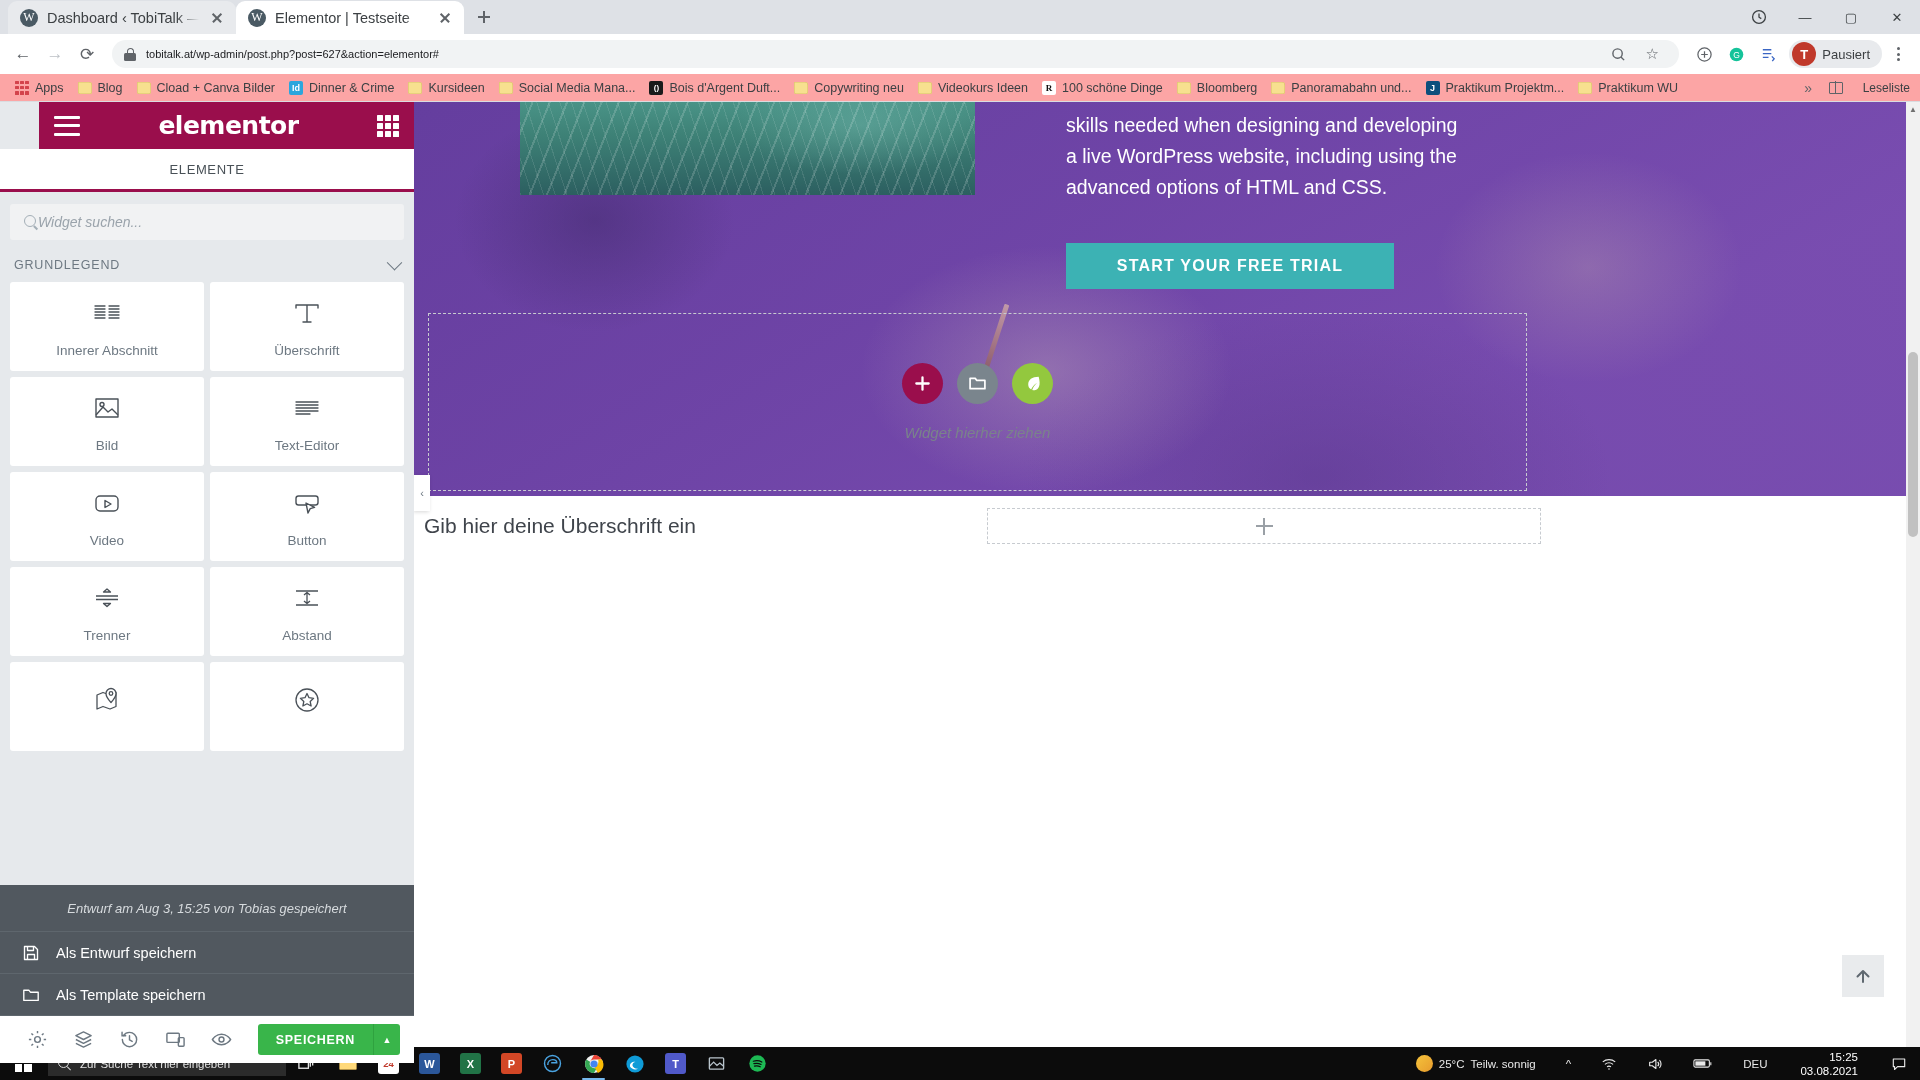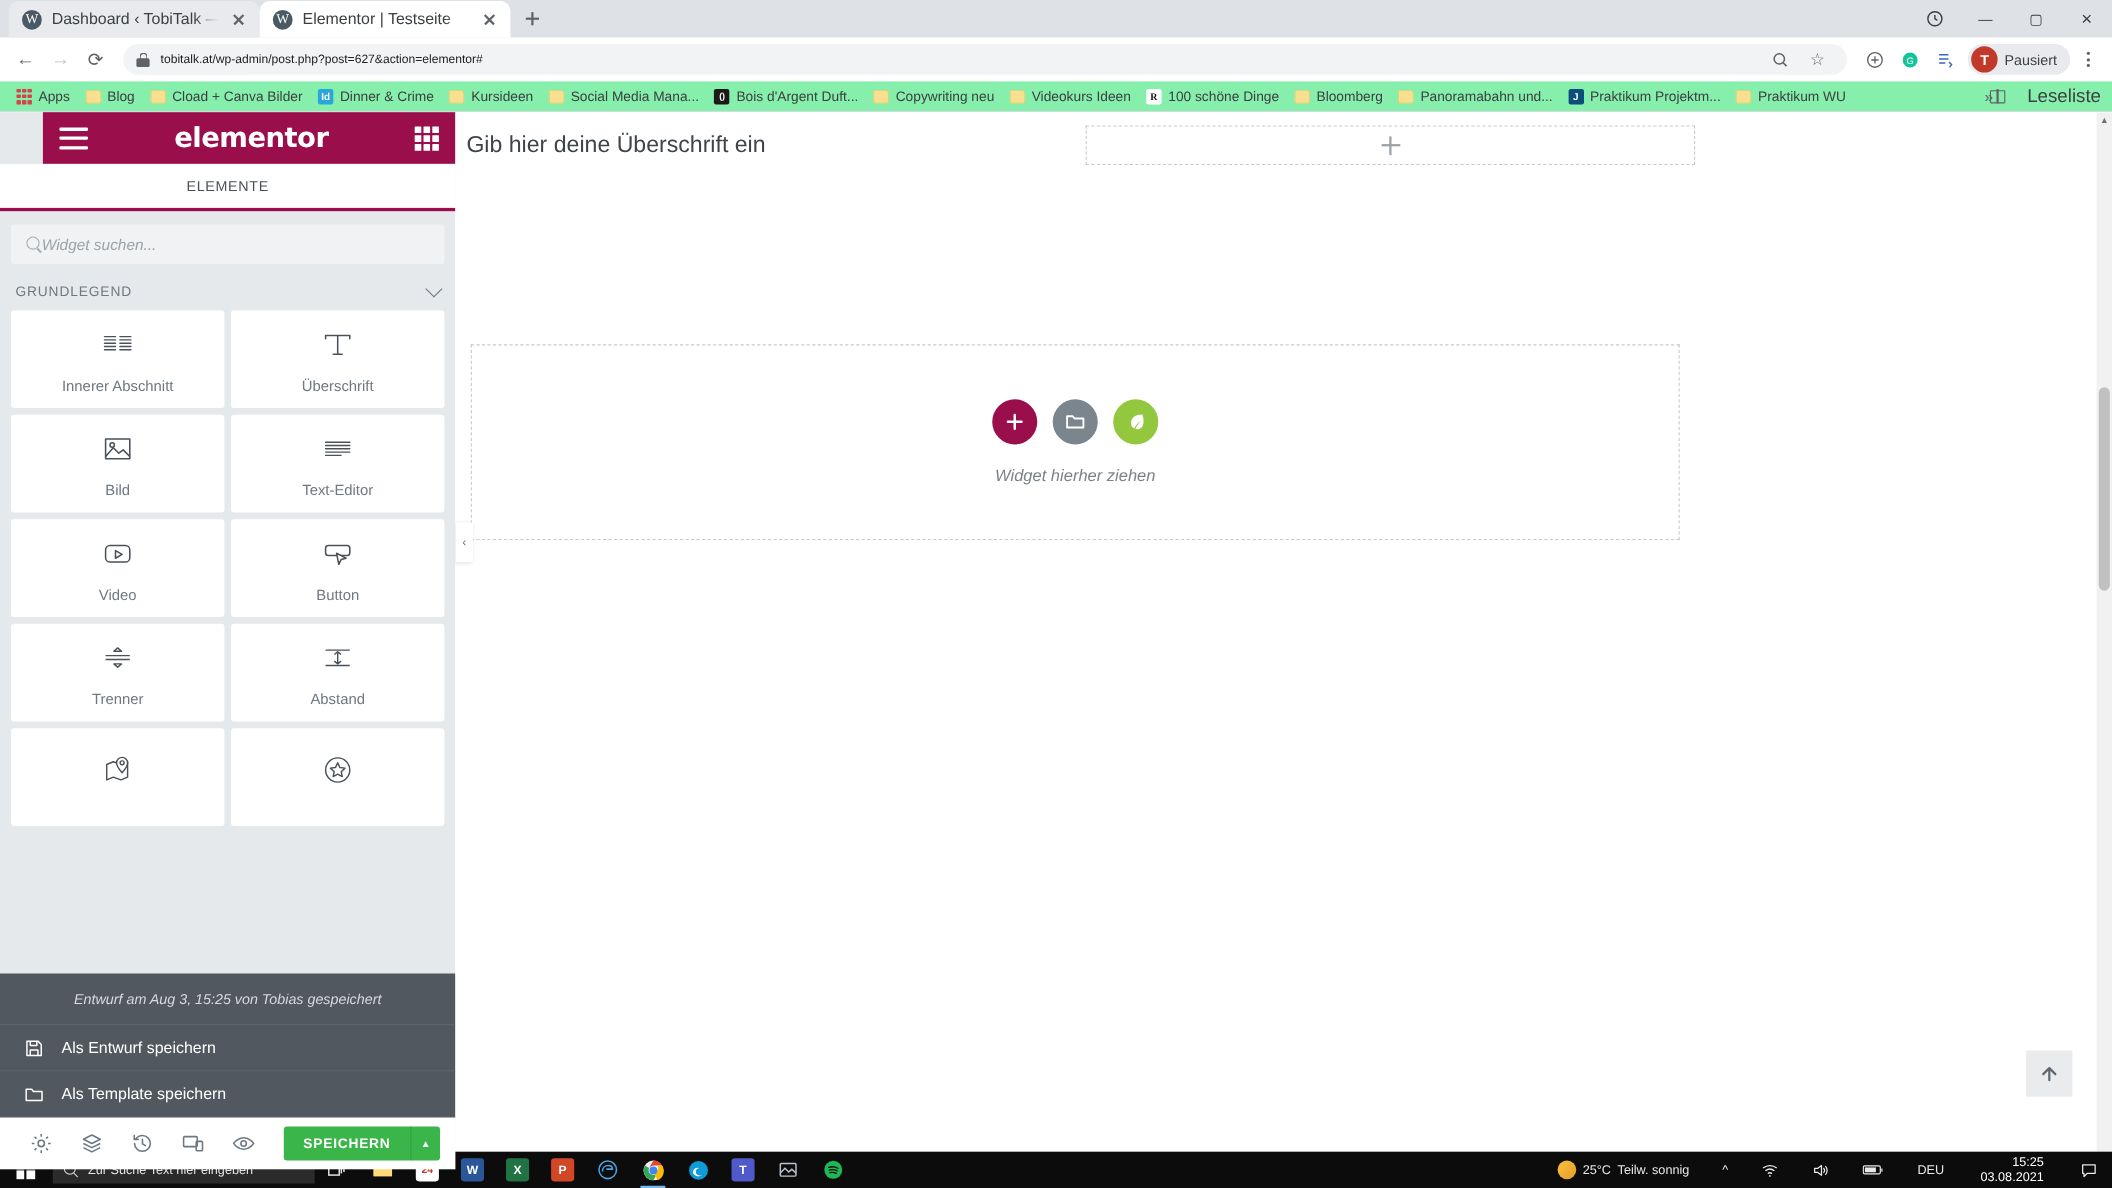--- a/index.html
+++ b/index.html
@@ -80,32 +80,32 @@
   .avatar-circ {
     width: 24px; height: 24px; border-radius: 50%; background: #c0392b; color: #fff;
     display: flex; align-items: center; justify-content: center; font-size: 13px; font-weight: bold;
   }
   .pill-txt { font-size: 13px; color: #3c4043; }
   .kebab { width: 28px; height: 28px; display: flex; flex-direction: column; align-items: center; justify-content: center; gap: 2.5px; }
   .kebab i { width: 3px; height: 3px; background: #5f6368; border-radius: 50%; display: block; }
 
   
   .bookmarks {
-    height: 28px; background: #86efac; display: flex; align-items: center;
+    height: 28px; background: #fca5a5; display: flex; align-items: center;
     padding: 0 8px; gap: 0; font-size: 12.5px; color: #3c4043;
     border-bottom: 1px solid #dadce0; position: relative;
   }
   .bm { display: flex; align-items: center; gap: 6px; padding: 3px 7px; border-radius: 4px; white-space: nowrap; }
   .bm-label { font-size: 12.5px; color: #3c4043; }
   .ic-folder { width: 14px; height: 12px; background: #f7e08f; border-radius: 1px 3px 2px 2px; flex: none; box-shadow: inset 0 0 0 0.6px #d9c26a; }
   .ic-apps { width: 14px; height: 14px; flex: none; display: grid; grid-template-columns: repeat(3,1fr); grid-template-rows: repeat(3,1fr); gap: 1.2px; }
   .ic-apps i { background: #d3434b; border-radius: 0.5px; display: block; }
   .ic-sq { width: 14px; height: 14px; border-radius: 2px; flex: none; display: flex; align-items: center; justify-content: center; color: #fff; font-size: 9px; font-weight: bold; }
   .bm-overflow { position: absolute; right: 108px; color: #5f6368; font-size: 14px; }
-  .bm-reading { position: absolute; right: 10px; display: flex; align-items: center; gap: 20px; font-size: 17px; color: #3c4043; }
+  .bm-reading { position: absolute; right: 10px; display: flex; align-items: center; gap: 20px; font-size: 12px; color: #3c4043; }
   .ic-book { width: 14px; height: 12px; border: 1.3px solid #5f6368; border-radius: 1px; flex: none; position: relative; }
   .ic-book::after { content: ""; position: absolute; left: 5.5px; top: -1.3px; bottom: -1.3px; width: 1.3px; background: #5f6368; }
 
   
   .stage { position: relative; height: 961px; display: flex; background: #fff; }
   .panel { width: 414px; flex: none; background: #e6e9ec; position: relative; display: flex; flex-direction: column; }
 
   .el-header {
     height: 47px; background: #9a0e4c; display: flex; align-items: center;
     justify-content: space-between; padding: 0 15px; flex: none; margin-left: 39px;
@@ -660,20 +660,28 @@
         </div>
 
       </div>
     </div>
 
     <div class="canvas">
       <div class="panel-toggle">
         <span>‹</span>
       </div>
 
+      <div class="hero">
+        <div class="hero-img"></div>
+        <div class="pencil"></div>
+        <div class="hero-copy">
+          <p>skills needed when designing and developing a live WordPress website, including using the advanced options of HTML and CSS.</p>
+        </div>
+        <div class="cta">START YOUR FREE TRIAL</div>
+      </div>
 
       <div class="sect-row">
         <div class="sect-heading">Gib hier deine Überschrift ein</div>
         <div class="addbox">
           <span class="plus-small"></span>
         </div>
       </div>
 
       <div class="dropzone">
         <div class="dz-btns">

